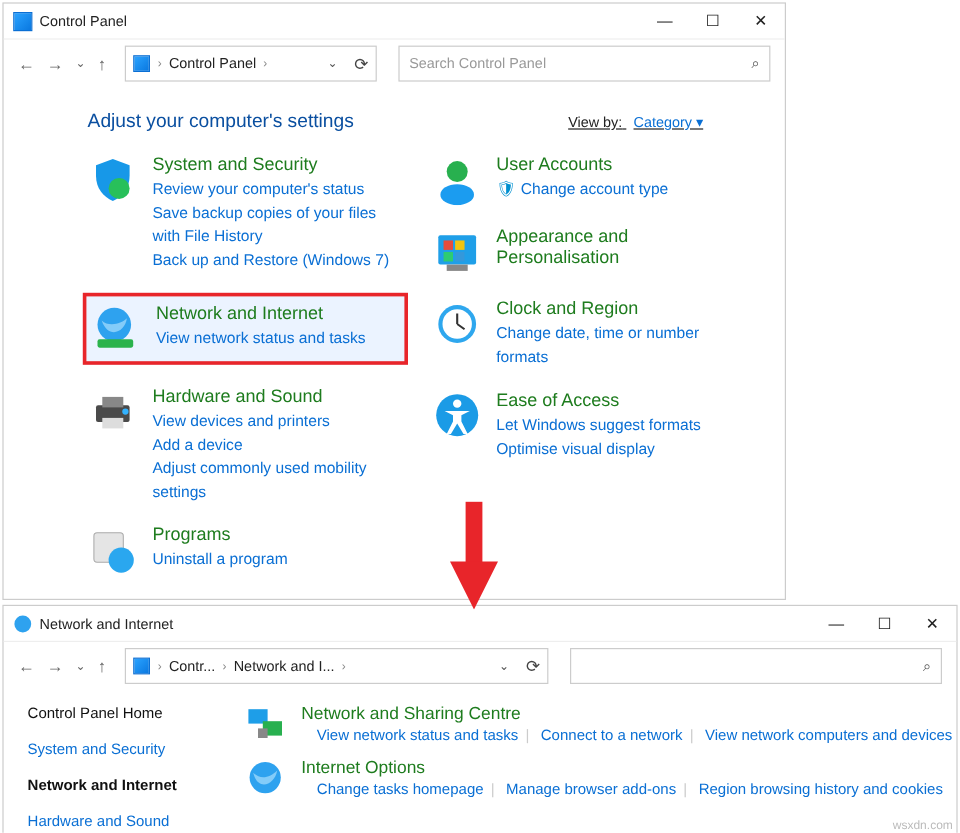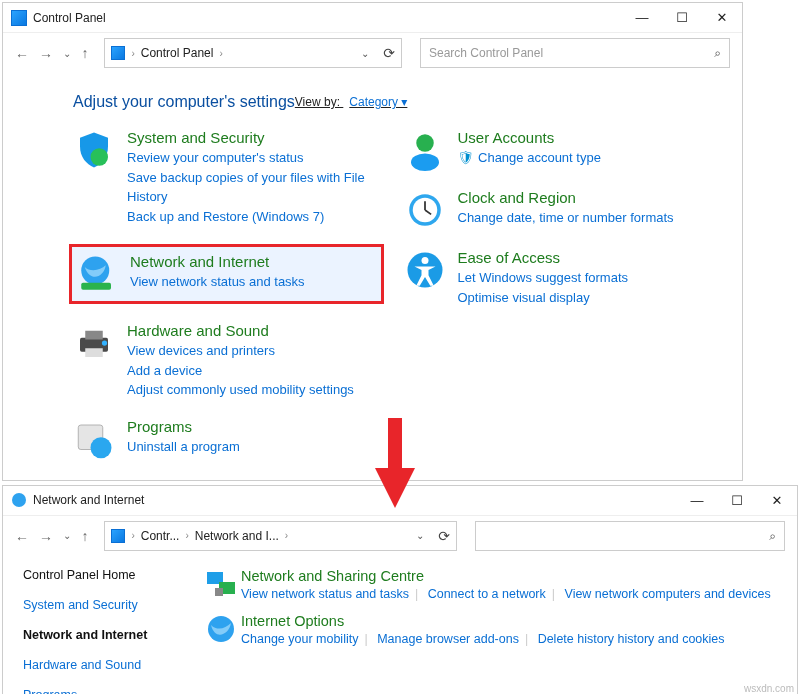--- a/index.html
+++ b/index.html
@@ -16,51 +16,51 @@
   .addressbar { flex:1; height:30px; border:1px solid #ccc; display:flex; align-items:center; padding:0 6px; gap:6px; margin-left:8px;}
   .addressbar .crumb { font-size:12px; color:#222; white-space:nowrap;}
   .addressbar .chev { color:#888; font-size:10px;}
   .addressbar .spacer { flex:1;}
   .addressbar .drop { color:#555; font-size:10px;}
   .addressbar .refresh { margin-left:8px; color:#444; font-size:14px;}
   .searchbar { width:310px; height:30px; border:1px solid #ccc; display:flex; align-items:center; padding:0 8px; color:#999; font-size:12px; margin-left:10px;gap:40px;}
   .searchbar .ph { flex:1;}
   .searchbar .s-ic { color:#555; font-size:12px;}
   .content1 { padding:20px 28px 20px 70px; position:relative;}
-  .heading-row { display:flex; align-items:center; margin-bottom:18px; padding-right:40px;}
+  .heading-row { display:flex; justify-content:space-between; align-items:center; margin-bottom:18px; padding-right:40px;}
   .heading { color:#0a4fa0; font-size:16px;}
   .viewby { color:#222; font-size:12px;text-decoration:underline;}
   .viewby .link { color:#0a6fd4; margin-left:6px;}
   .cols { display:flex; gap:20px;}
   .col { flex:1; display:flex; flex-direction:column; gap:18px;}
   .cat { display:flex; gap:12px; align-items:flex-start;}
   .cat .icon { width:42px; height:42px; flex-shrink:0;}
   .cat .txt { display:flex; flex-direction:column;}
   .cat .name { color:#1e7c1e; font-size:15px; margin-bottom:2px;}
   .cat .lnk { color:#0a6fd4; font-size:13px; line-height:1.5;}
   .highlight { border:3px solid #e8252a; padding:6px 8px 6px 4px; margin-left:-4px; background:rgba(0,100,255,0.08);}
   .arrow-down { position:absolute; left:370px; top:418px; z-index:10;}
   .watermark { position:absolute; right:6px; bottom:0px; font-size:10px; color:#bbb;}
   .content2 { display:flex; padding:12px 0 0 20px; gap:12px;}
   .leftnav { width:170px; display:flex; flex-direction:column; gap:16px; font-size:12.5px;}
   .leftnav a { color:#0a6fd4; cursor:default;}
   .leftnav .current { color:#111; font-weight:700;}
   .leftnav .home { color:#111;}
-  .rightpane .item { display:flex; gap:4px; margin-bottom:12px; align-items:flex-start;}
+  .rightpane .item { display:flex; gap:14px; margin-bottom:12px; align-items:flex-start;}
   .rightpane .iicon { width:32px; height:32px; flex-shrink:0;}
   .rightpane .title2 { color:#1e7c1e; font-size:14.5px; margin-bottom:3px;}
-  .linkrow { font-size:12.5px; color:#0a6fd4;}
+  .linkrow { font-size:12.5px; color:#0a6fd4;margin-left:13px;}
   .linkrow .sep { color:#ccc; margin:0 6px;}
   .cp-ic { width:16px; height:16px; background:linear-gradient(135deg,#2aa3ff,#0a78e0); border:1px solid #0a6fd4;}
   svg { display:block;}
 </style>
 </head>
 <body>
 
-<div class="winframe" style="width:741px; margin:2px;">
+<div class="winframe" style="width:653px; margin:2px;">
   <div class="titlebar">
     <div class="left">
       <div class="cp-ic"></div>
       <span class="title">Control Panel</span>
     </div>
     <div class="controls">
       <div>—</div>
       <div>☐</div>
       <div>✕</div>
     </div>
@@ -155,20 +155,33 @@
           <svg class="icon" viewBox="0 0 48 48">
               <circle cx="24" cy="16" r="10" fill="#28b04f"></circle>
               <ellipse cx="24" cy="38" rx="16" ry="10" fill="#1b9cf0"></ellipse>
             </svg>
           <div class="txt">
             <div class="name">User Accounts</div>
             <div class="lnk"><span style="color:#0090d0;margin-right:4px;">🛡</span><span>Change account type</span></div>
           </div>
         </div>
 
+        <div class="cat">
+          <svg class="icon" viewBox="0 0 48 48">
+              <rect x="6" y="8" width="36" height="28" rx="2" fill="#1f9fe8"></rect>
+              <rect x="11" y="13" width="9" height="9" fill="#e74c3c"></rect>
+              <rect x="22" y="13" width="9" height="9" fill="#f1c40f"></rect>
+              <rect x="11" y="24" width="9" height="9" fill="#2ecc71"></rect>
+              <rect x="22" y="24" width="9" height="9" fill="#3498db"></rect>
+              <rect x="14" y="36" width="20" height="6" fill="#888"></rect>
+            </svg>
+          <div class="txt">
+            <div class="name">Appearance and Personalisation</div>
+          </div>
+        </div>
 
         <div class="cat">
           <svg class="icon" viewBox="0 0 48 48">
               <circle cx="24" cy="24" r="18" fill="#2ea7ee"></circle>
               <circle cx="24" cy="24" r="14" fill="#fff"></circle>
               <path stroke="#333" stroke-width="2" d="M24 24V14M24 24l7 5"></path>
             </svg>
           <div class="txt">
             <div class="name">Clock and Region</div>
             <div class="lnk">Change date, time or number formats</div>
@@ -260,23 +273,23 @@
         </div>
       </div>
       <div class="item">
         <svg class="iicon" viewBox="0 0 32 32">
             <circle cx="16" cy="16" r="13" fill="#2ea2ef"></circle>
             <path fill="#bde7ff" d="M6 12c6 6 14 4 20-2-2 12-16 18-20 2z" opacity=".6"></path>
           </svg>
         <div>
           <div class="title2">Internet Options</div>
           <div class="linkrow">
-            <span>Change your mobility</span><span class="sep">|</span>
+            <span>Change tasks homepage</span><span class="sep">|</span>
             <span>Manage browser add-ons</span><span class="sep">|</span>
-            <span>Delete history history and cookies</span>
+            <span>Region browsing history and cookies</span>
           </div>
         </div>
       </div>
     </div>
   </div>
 </div>
 
 <div class="watermark">wsxdn.com</div>
 
 </body></html>

